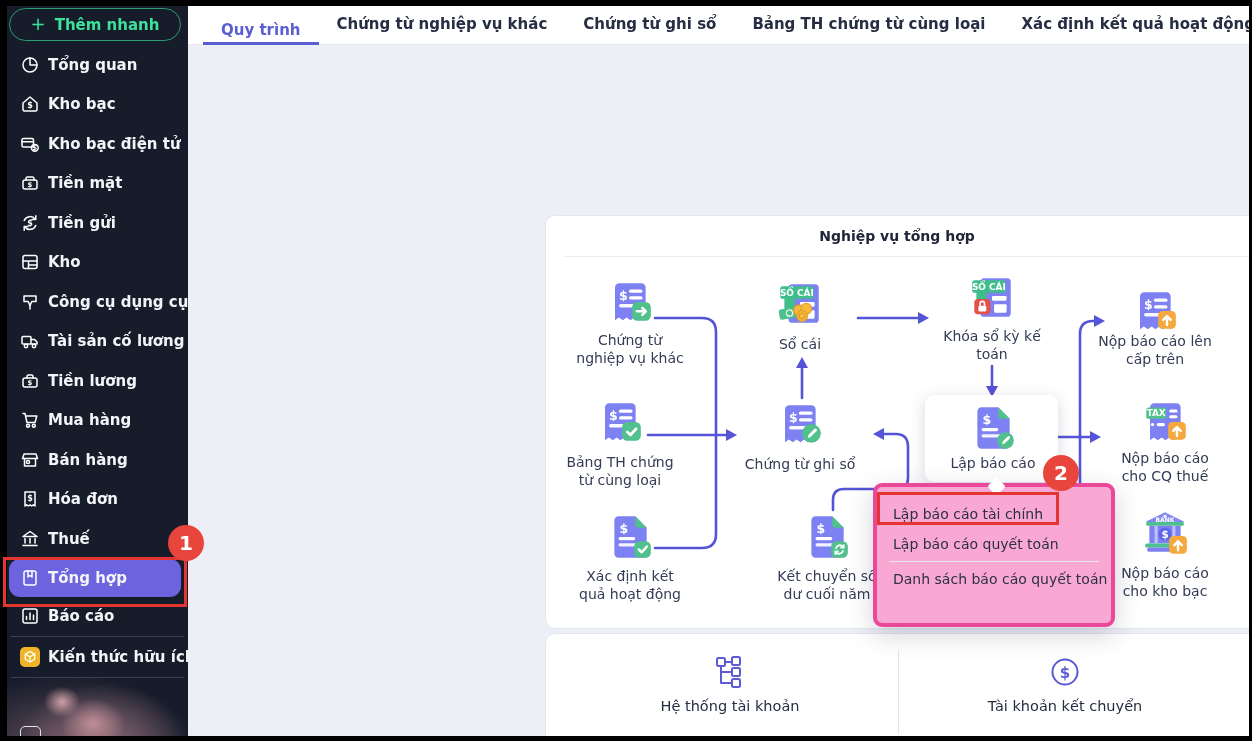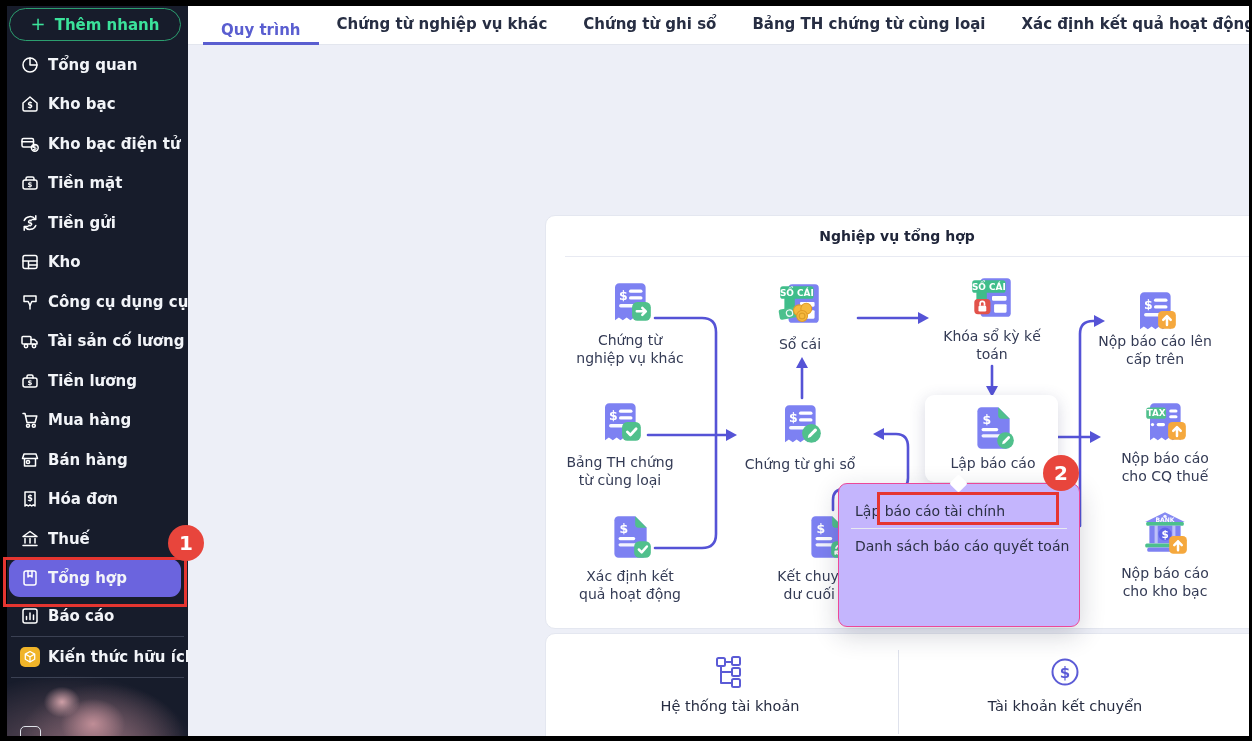--- a/index.html
+++ b/index.html
@@ -45,22 +45,22 @@
   .flow-rule{position:absolute;left:377px;top:250px;width:860px;height:1px;background:#e8eaf2;z-index:2;}
 
   .arrow-layer{position:absolute;left:0;top:0;width:1061px;height:730px;z-index:3;pointer-events:none;}
 
   .hover-card{position:absolute;left:737px;top:389px;width:133px;height:87px;background:#fff;
     border-radius:9px;box-shadow:0 4px 16px rgba(55,60,110,.20);z-index:4;}
   .flow-node-icon{position:absolute;width:50px;height:50px;z-index:5;cursor:pointer;}
   .flow-node-label{position:absolute;z-index:5;font-size:14px;line-height:1.25;color:#343b55;
     text-align:center;cursor:pointer;}
 
-  .popup{position:absolute;left:650px;top:477px;width:242px;height:144px;background:#c4b5fd;
-    border:1px solid #ec4899;border-radius:9px;box-shadow:0 8px 26px rgba(30,34,60,.20);
+  .popup{position:absolute;left:685px;top:477px;width:242px;height:144px;background:#f9a8d4;
+    border:4px solid #ec4899;border-radius:9px;box-shadow:0 8px 26px rgba(30,34,60,.20);
     z-index:6;padding:12px 0;box-sizing:border-box;}
   .popup-caret{position:absolute;left:113px;top:-7px;width:13px;height:13px;background:#fff;
     transform:rotate(45deg);border-radius:2px;}
   .popup-item{height:30px;line-height:30px;padding:0 16px;font-size:14px;color:#2b3044;
     cursor:pointer;white-space:nowrap;overflow:hidden;}
   .popup-divider{height:1px;background:#e8eaf0;margin:2px 12px;}
 
   .accounts-card{position:absolute;left:357px;top:627px;width:900px;height:112px;background:#fff;
     border:1px solid #e4e7f0;border-radius:10px;z-index:1;}
   .accounts-divider{position:absolute;left:710px;top:644px;width:1px;height:84px;background:#dfe2ec;z-index:2;}
@@ -418,20 +418,21 @@
               <rect x="28" y="27" width="17" height="17" rx="4" fill="#f5a83d"></rect>
               <path d="M36.5 40.5v-8.5m-3.6 3.6 3.6-3.6 3.6 3.6" stroke="#fff" stroke-width="2.4" fill="none" stroke-linecap="round" stroke-linejoin="round"></path>
             </svg></div>
           <div class="flow-node-label" style="left: 928px; top: 559px; width: 98px;">Nộp báo cáo cho kho bạc</div>
         </div>
 
       <div class="popup">
         <div class="popup-caret"></div>
         <div id="popup-items">
             <div class="popup-item">Lập báo cáo tài chính</div>
+            <div class="popup-item">Lập báo cáo quyết toán</div>
             <div class="popup-divider"></div>
             <div class="popup-item">Danh sách báo cáo quyết toán</div>
           </div>
       </div>
 
       <div class="accounts-card"></div>
       <div class="accounts-divider"></div>
       <div class="account-cell" style="left:462px;top:650px;width:160px;">
         <div class="aicon">
           <svg viewBox="0 0 32 32" width="32" height="32" fill="none" stroke="#5b5bd6" stroke-width="2" stroke-linecap="round" stroke-linejoin="round">

